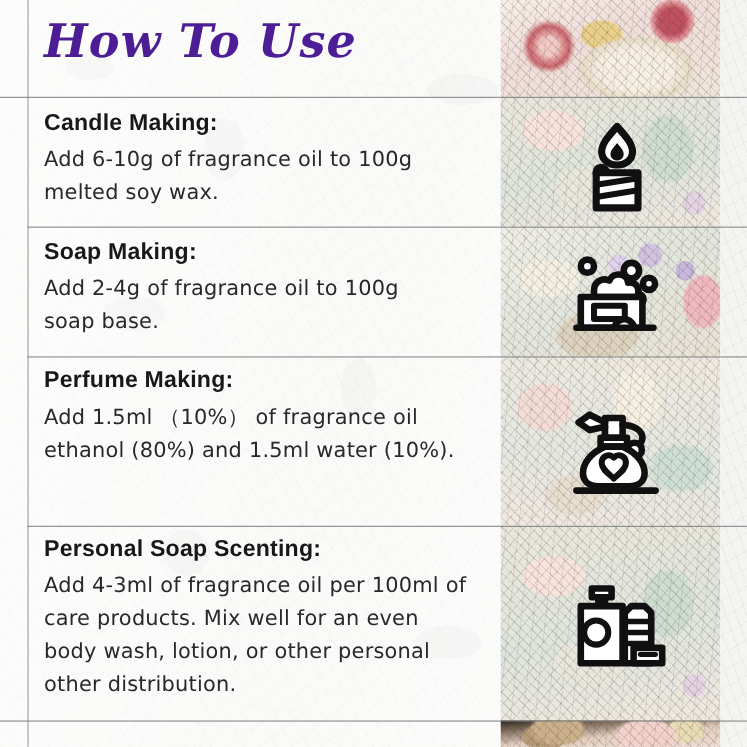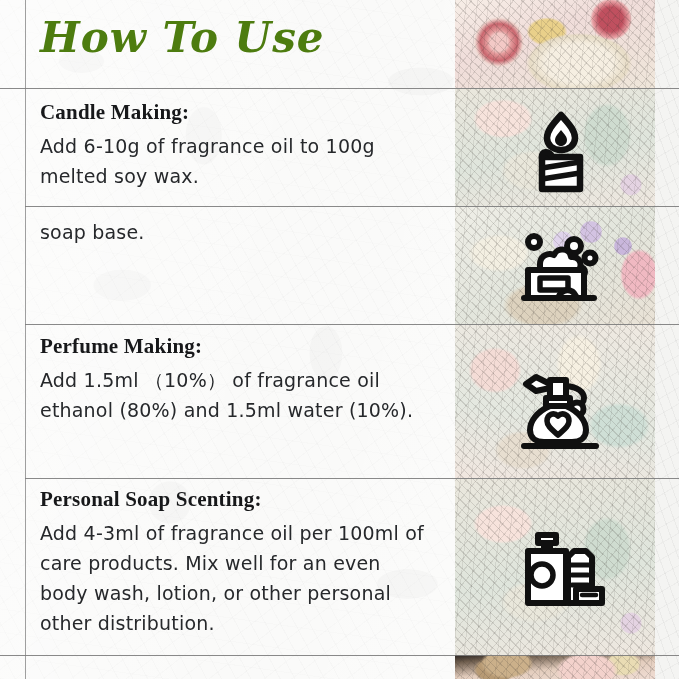--- a/index.html
+++ b/index.html
@@ -131,31 +131,31 @@
   
   .title {
     position: absolute;
     left: 40px;
     top: 13px;
     font-family: "DejaVu Serif", "Liberation Serif", serif;
     font-style: italic;
     font-weight: 700;
     font-size: 42px;
     letter-spacing: 1px;
-    color: #4d7c0f;
+    color: #4c1d95;
     white-space: nowrap;
   }
 
   .section {
     position: absolute;
     left: 40px;
     width: 400px;
   }
   .sec-head {
-    font-family: Liberation Serif, serif;
+    font-family: Liberation Sans, sans-serif;
     font-weight: 700;
     font-size: 21px;
     letter-spacing: 0.2px;
     color: #17181a;
     margin: 0 0 6px 0;
     white-space: nowrap;
   }
   .sec-line {
     font-family: "DejaVu Sans", "Liberation Sans", sans-serif;
     font-weight: 400;
@@ -206,20 +206,22 @@
 
   <div class="title">How To Use</div>
 
   <div class="section" style="top:100px;">
     <div class="sec-head">Candle Making:</div>
     <div class="sec-line">Add 6-10g of fragrance oil to 100g</div>
     <div class="sec-line">melted soy wax.</div>
   </div>
 
   <div class="section" style="top:217px;">
+    <div class="sec-head">Soap Making:</div>
+    <div class="sec-line">Add 2-4g of fragrance oil to 100g</div>
     <div class="sec-line">soap base.</div>
   </div>
 
   <div class="section" style="top:334px;">
     <div class="sec-head">Perfume Making:</div>
     <div class="sec-line">Add 1.5ml （10%） of fragrance oil</div>
     <div class="sec-line">ethanol (80%) and 1.5ml water (10%).</div>
   </div>
 
   <div class="section" style="top:487px;">

